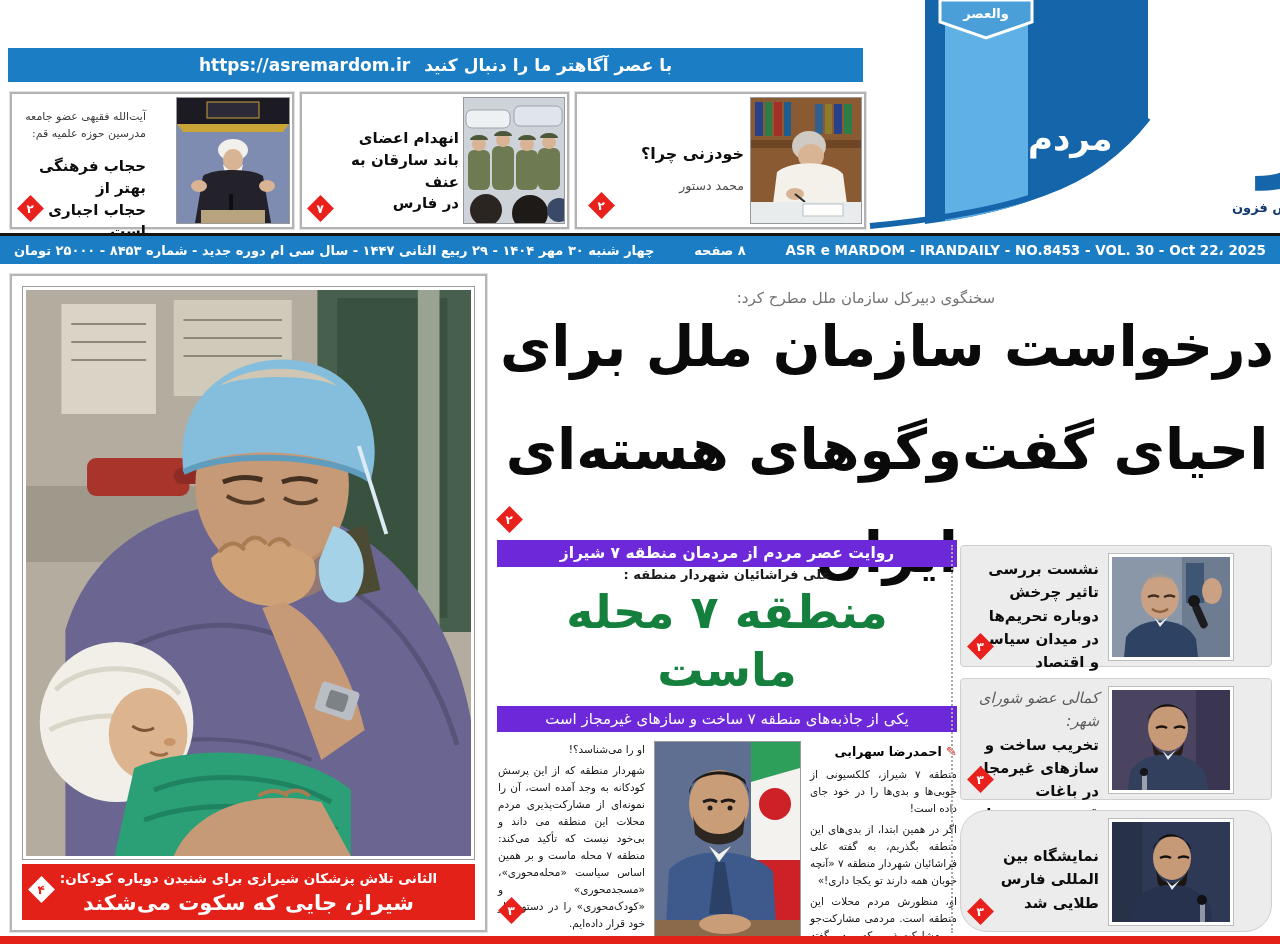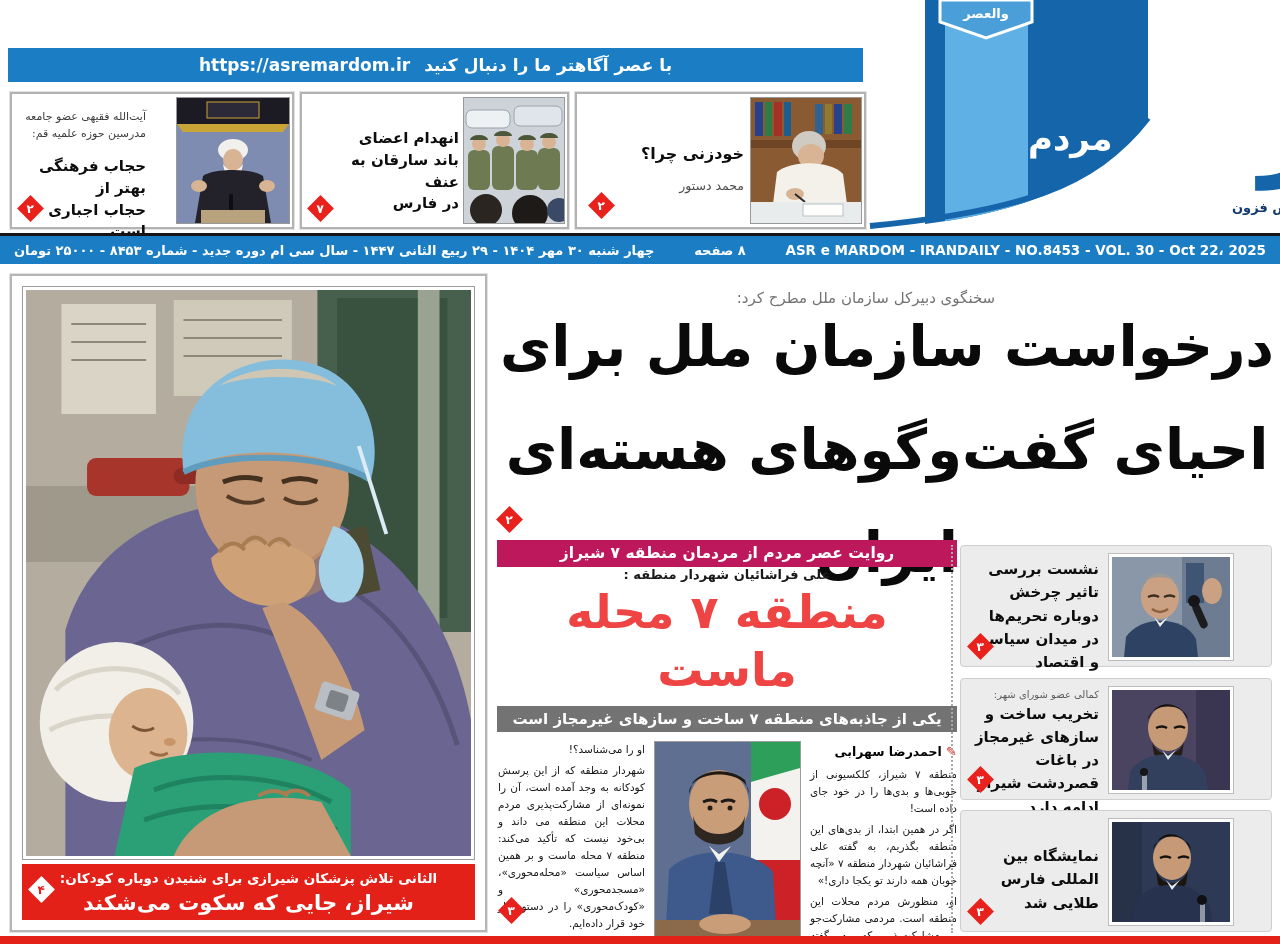--- a/index.html
+++ b/index.html
@@ -48,45 +48,45 @@
   .photo-box{left:10px;top:274px;width:477px;height:658px;border:2px solid #b5b5b5;
              box-shadow:0 0 0 1px #e2e2e2;box-sizing:border-box;padding:10px 10px 0 10px;}
   .photo-box .frame{border:1px solid #9c9c9c;padding:3px;background:#fff;}
   .photo-caption{position:relative;margin-top:4px;background:#e32119;color:#fff;
                  height:56px;text-align:center;padding-top:4px;box-sizing:border-box;}
   .photo-caption .k{font-size:13.5px;font-weight:bold;line-height:1.6;}
   .photo-caption .t{font-size:21px;font-weight:bold;line-height:1.3;}
 
   
   .feature{left:497px;top:540px;width:460px;}
-  .bar-red{height:27px;background:#be185d;color:#fff;font-weight:bold;font-size:15.5px;
+  .bar-red{height:27px;background:#6d28d9;color:#fff;font-weight:bold;font-size:15.5px;
            text-align:center;line-height:27px;}
   .feature .byline-over{text-align:center;font-size:13px;font-weight:bold;
                         color:#1a1a1a;margin-top:0;}
-  .feature .title{text-align:center;font-size:46px;font-weight:bold;color:#ef4444;
+  .feature .title{text-align:center;font-size:46px;font-weight:bold;color:#15803d;
                   margin-top:2px;line-height:1.25;}
-  .bar-black{height:26px;background:#737373;color:#fff;font-weight:bold;font-size:15px;
+  .bar-black{height:26px;background:#6d28d9;color:#fff;font-weight:normal;font-size:15px;
              text-align:center;line-height:26px;margin-top:7px;}
   .article{display:flex;gap:9px;margin-top:9px;height:238px;overflow:hidden;}
   .article .col{width:147px;font-size:10.5px;line-height:1.62;text-align:justify;
                 color:#161616;position:relative;}
   .article p{margin:0 0 4px 0;}
   .author-row{font-size:12.5px;font-weight:bold;margin-bottom:4px;color:#000;}
   .pen-icon{color:#e32119;font-size:13px;}
   .mid-photo{border:1px solid #9c9c9c;background:#fff;display:block;}
 
   
   .dotted-sep{left:951px;top:545px;height:388px;width:0;border-left:2px dotted #a8a8a8;}
   .side-box{position:absolute;left:960px;width:312px;height:122px;background:#ececec;
             border:1px solid #cfcfcf;border-radius:4px;box-sizing:border-box;}
   .side-box .sphoto{position:absolute;left:148px;top:8px;width:124px;height:106px;
                     border:3px solid #fff;box-shadow:0 0 0 1px #bdbdbd;box-sizing:border-box;}
   .side-box .stitle{position:absolute;right:172px;left:12px;top:12px;text-align:right;
                     font-size:15px;font-weight:bold;line-height:1.55;color:#0d0d0d;}
-  .side-box .skicker{font-size:10px;color:#5c5c5c;font-weight:normal;display:block;}
+  .side-box .skicker{font-size:15px;color:#5c5c5c;font-weight:normal;display:block;font-style:italic;}
 
   .bottom-bar{left:0;top:936px;width:1280px;height:8px;background:#e32119;}
   svg{display:block;}
 </style>
 </head>
 <body>
 
 <div class="abs topbar">
   <span>با عصر آگاهتر ما را دنبال کنید</span>
   <span class="url">https://asremardom.ir</span>
@@ -387,21 +387,21 @@
   </svg>
   <div class="stitle" style="top:8px;">
     <span class="skicker">کمالی عضو شورای شهر:</span>
     <span>تخریب ساخت و سازهای غیرمجاز در باغات قصردشت شیراز ادامه دارد</span>
   </div>
   <div class="diamond" style="left:10px;bottom:10px;">
     <span>۳</span>
   </div>
 </div>
 
-<div class="side-box" style="top:810px;">
+<div class="side-box" style="top:810px;border-radius:27px;">
   <svg class="sphoto" viewBox="0 0 118 100" preserveAspectRatio="none">
     <rect width="118" height="100" fill="#2e3a55"></rect>
     <rect x="0" width="30" height="100" fill="#273148"></rect>
     <ellipse cx="60" cy="36" rx="19" ry="22" fill="#c69a76"></ellipse>
     <path d="M41,28 C43,10 77,10 79,28 L73,18 C63,10 51,10 45,20 Z" fill="#14100c"></path>
     <path d="M44,48 C50,66 70,66 76,48 L74,62 C66,72 54,72 46,62 Z" fill="#1c140e"></path>
     <path d="M48,36 q6,-3 11,0 M66,36 q6,-3 11,0" stroke="#14100c" stroke-width="2.5" fill="none"></path>
     <path d="M22,82 C36,56 84,56 98,84 L100,100 L20,100 Z" fill="#26324e"></path>
     <path d="M54,58 L60,68 L68,58 L60,64 Z" fill="#e8ebf0"></path>
     <rect x="88" y="80" width="5" height="20" fill="#8f97a3"></rect>

